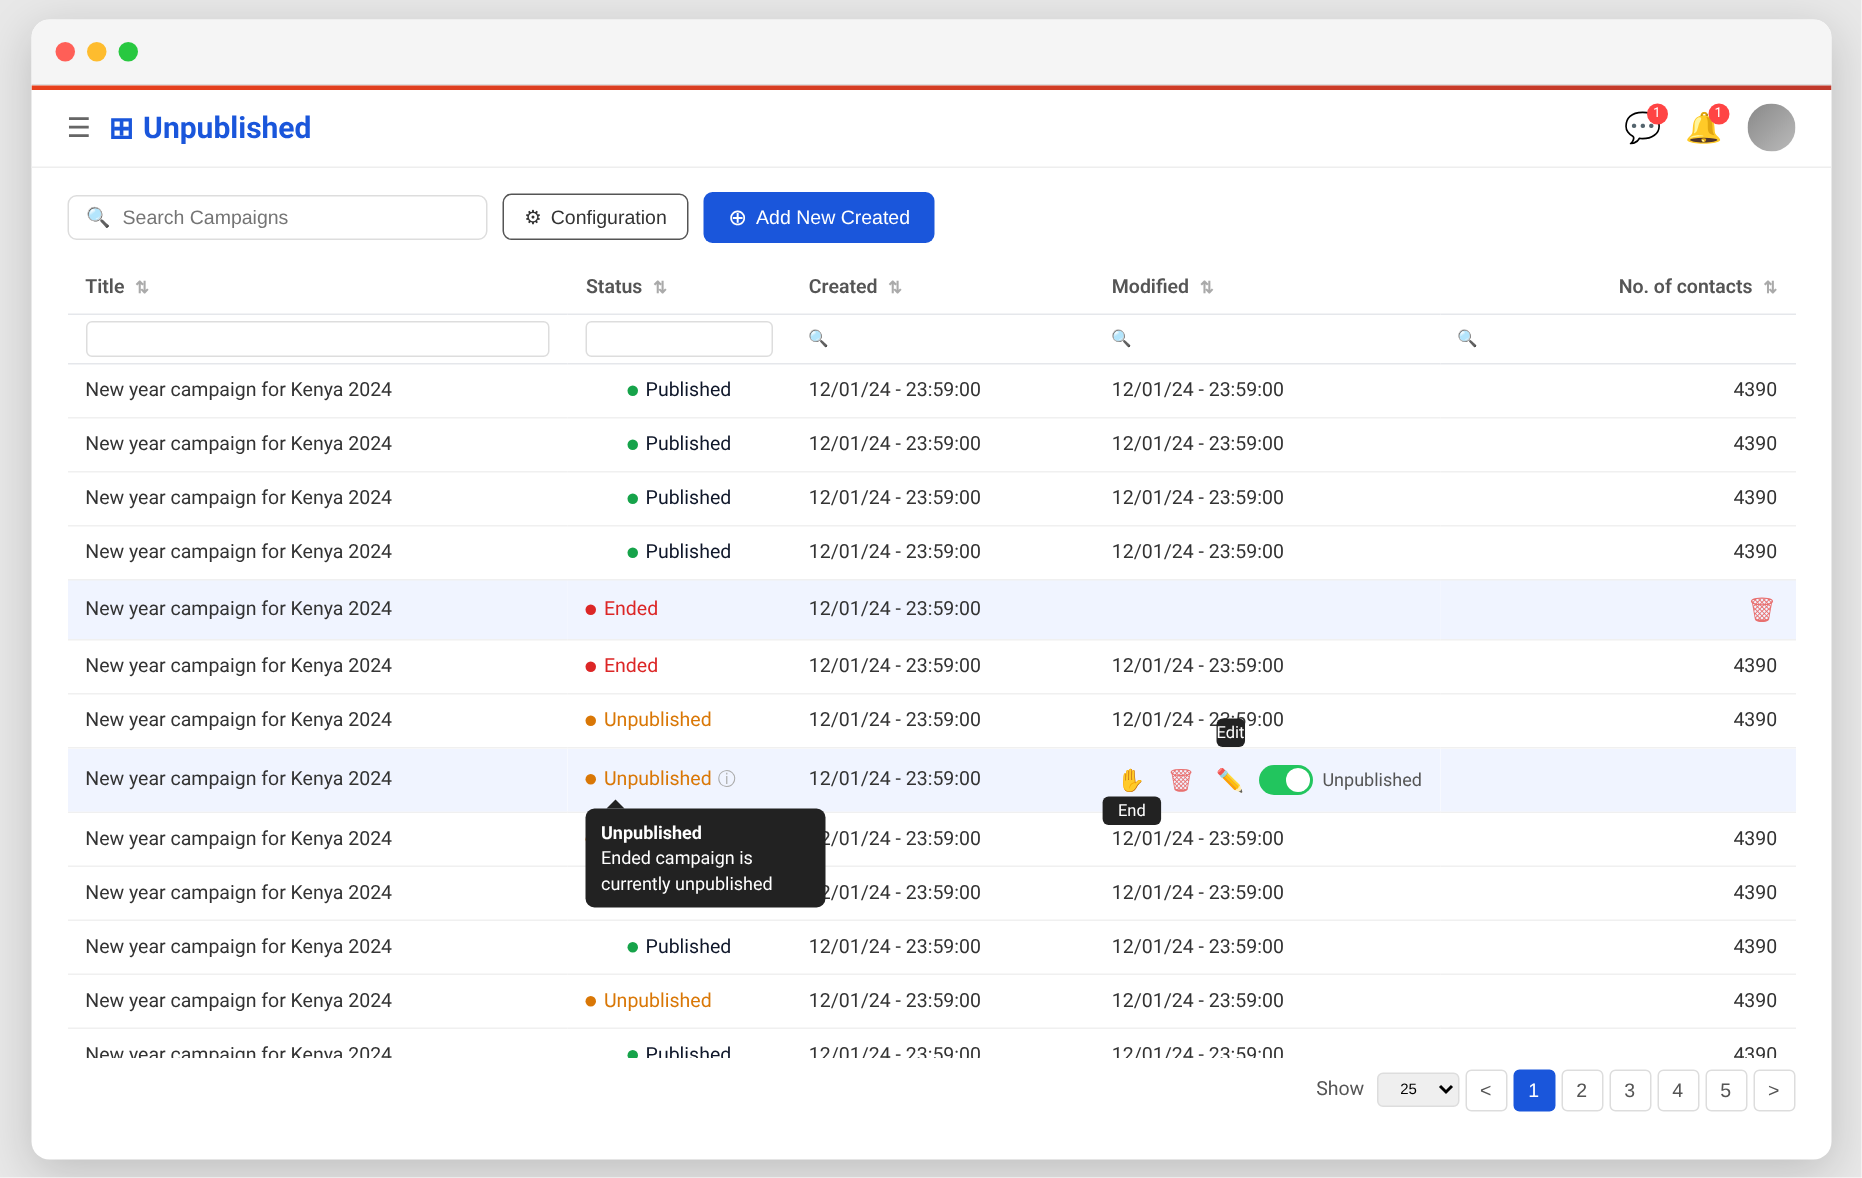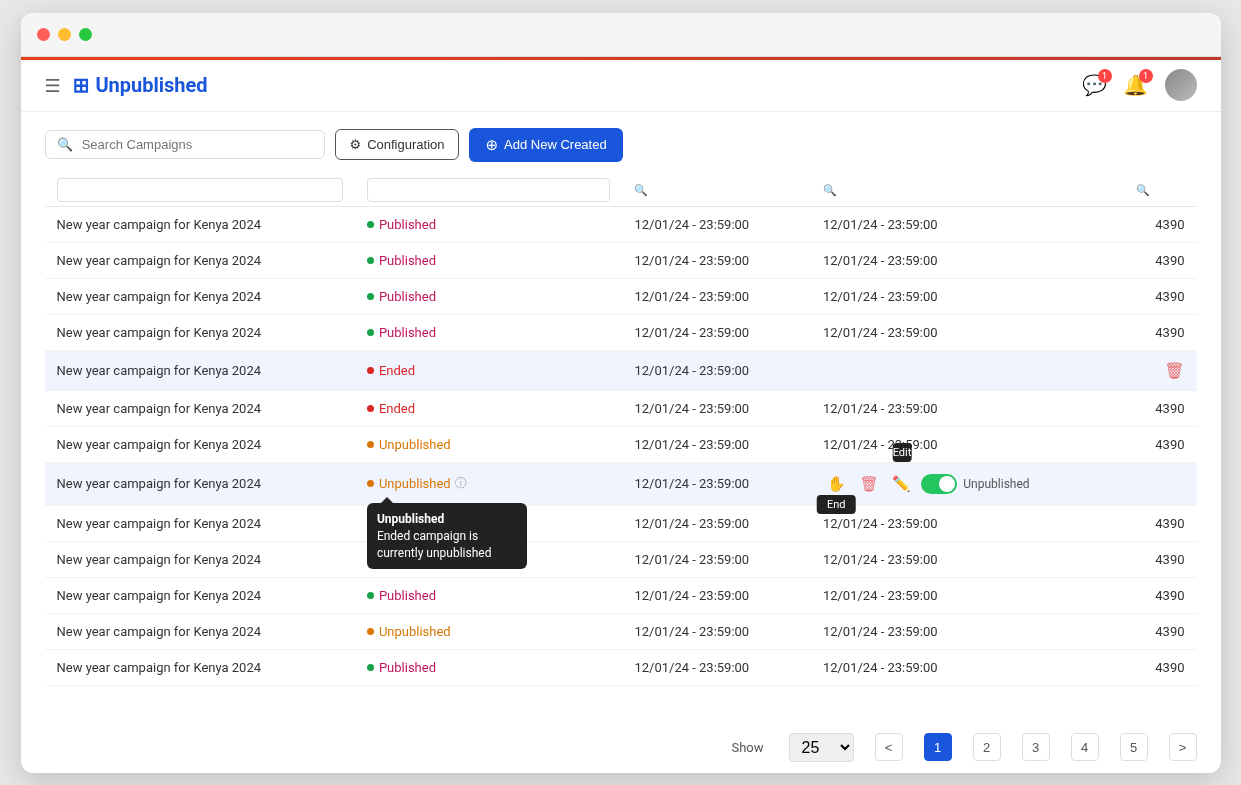--- a/index.html
+++ b/index.html
@@ -123,21 +123,21 @@
     .filter-row input {
       width: 100%; border: 1px solid #ddd; border-radius: 4px;
       padding: 4px 8px; font-size: 12px; outline: none;
     }
     .filter-icon { color: #aaa; font-size: 11px; cursor: pointer; }
     tbody tr {
       border-bottom: 1px solid #f0f0f0;
     }
     tbody tr.selected { background: #f0f4ff; }
     tbody td { padding: 10px 12px; color: #333; vertical-align: middle; }
-    .status-published { color: #be185d; display: flex; align-items: center; gap: 5px; }
+    .status-published { color: #0f172a; display: flex; align-items: center; gap: 5px; justify-content: center; }
     .status-unpublished { color: #d97706; display: flex; align-items: center; gap: 5px; }
     .status-ended { color: #dc2626; display: flex; align-items: center; gap: 5px; }
     .status-dot { width: 7px; height: 7px; border-radius: 50%; display: inline-block; }
     .dot-green { background: #16a34a; }
     .dot-orange { background: #d97706; }
     .dot-red { background: #dc2626; }
     .action-btn {
       cursor: pointer; color: #888; font-size: 15px;
       background: none; border: none; padding: 2px 4px;
     }
@@ -150,26 +150,26 @@
       background: #22c55e; position: relative; cursor: pointer;
     }
     .toggle-knob {
       width: 16px; height: 16px; border-radius: 50%;
       background: #fff; position: absolute; top: 2px; transition: left 0.2s;
     }
     .toggle.on .toggle-knob { left: 18px; }
     .toggle-label { font-size: 12px; color: #555; }
     .pagination-row {
       display: flex; align-items: center; justify-content: flex-end;
-      padding: 8px 24px 11px; gap: 21px;
+      padding: 8px 24px 32px; gap: 4px;
     }
     .pagination-show { color: #555; font-size: 13px; margin-right: 4px; }
     .per-page-select {
       border: 1px solid #ddd; border-radius: 4px; padding: 4px 8px;
-      font-size: 16px; cursor: pointer; outline: none;
+      font-size: 10px; cursor: pointer; outline: none; text-align: center;
     }
     .page-btn {
       width: 28px; height: 28px; border-radius: 4px;
       border: 1px solid #ddd; background: #fff;
       cursor: pointer; font-size: 13px; color: #555;
       display: flex; align-items: center; justify-content: center;
     }
     .page-btn.active { background: #1a56db; color: #fff; border-color: #1a56db; }
     
     .tooltip-container { position: relative; display: inline-flex; align-items: center; }
@@ -255,20 +255,42 @@
         <button class="btn-add">
           <span style="font-size:15px;">⊕</span>
           <span>Add New Created</span>
         </button>
       </div>
     </div>
 
     <div class="table-container">
       <table>
         <thead>
+          <tr>
+            <th class="col-title">
+              <span>Title</span>
+              <span class="sort-icon">⇅</span>
+            </th>
+            <th class="col-status">
+              <span>Status</span>
+              <span class="sort-icon">⇅</span>
+            </th>
+            <th class="col-created">
+              <span>Created</span>
+              <span class="sort-icon">⇅</span>
+            </th>
+            <th class="col-modified">
+              <span>Modified</span>
+              <span class="sort-icon">⇅</span>
+            </th>
+            <th class="col-contacts">
+              <span>No. of contacts</span>
+              <span class="sort-icon">⇅</span>
+            </th>
+          </tr>
           <tr class="filter-row">
             <td><input type="text" style=""></td>
             <td>
               <input type="text" style="">
             </td>
             <td><span class="filter-icon">🔍</span></td>
             <td><span class="filter-icon">🔍</span></td>
             <td><span class="filter-icon">🔍</span></td>
           </tr>
         </thead>

